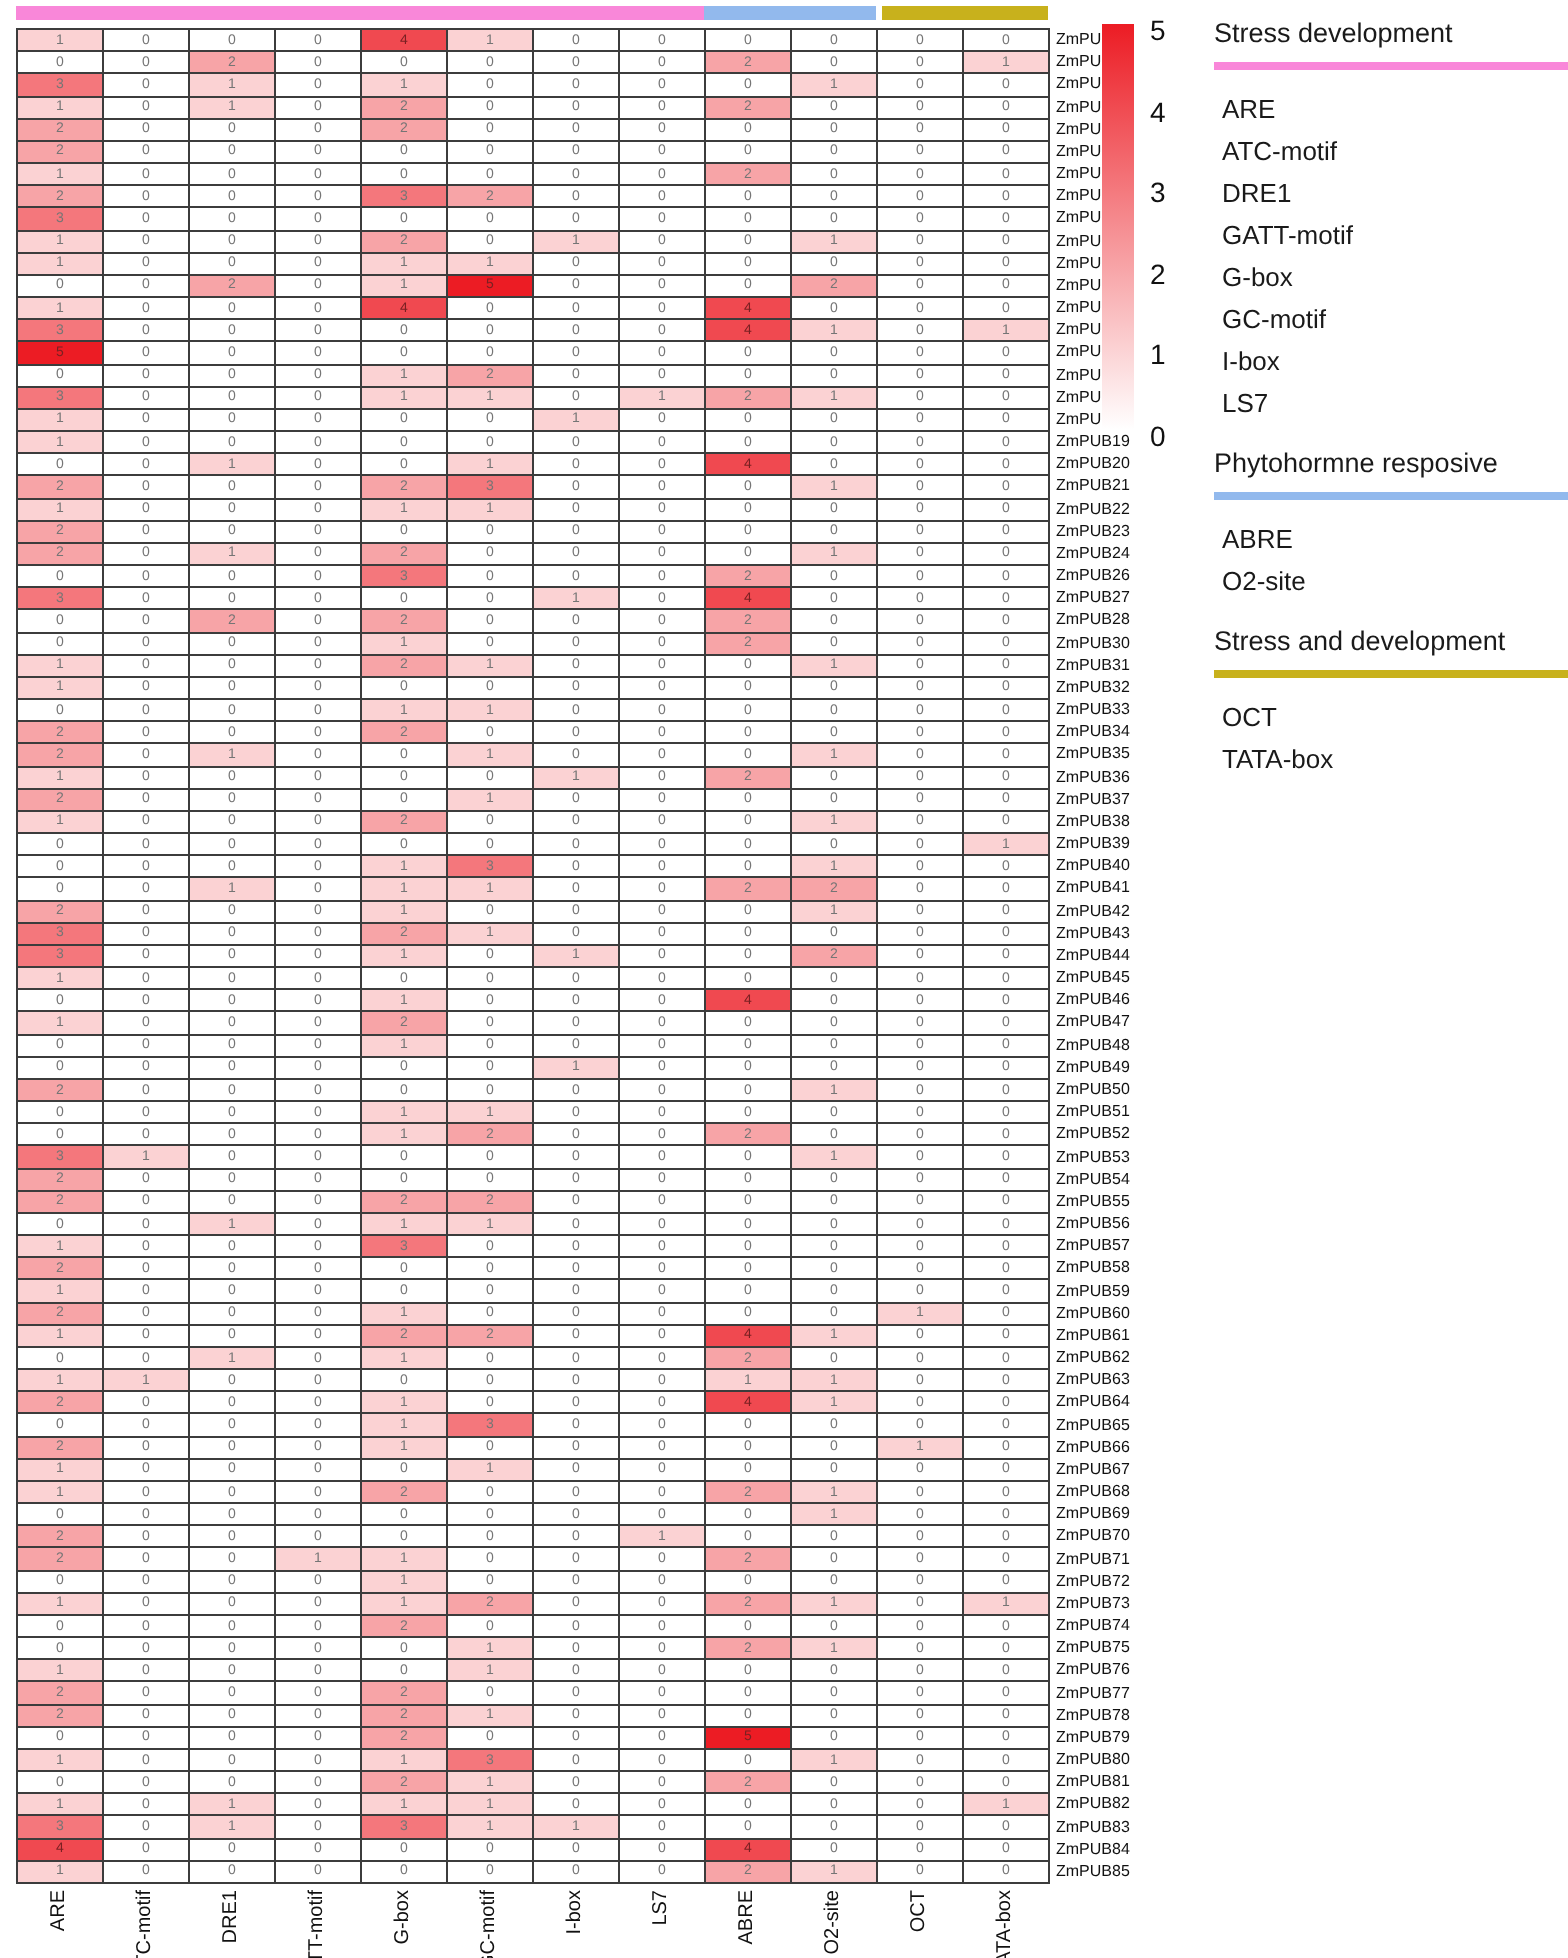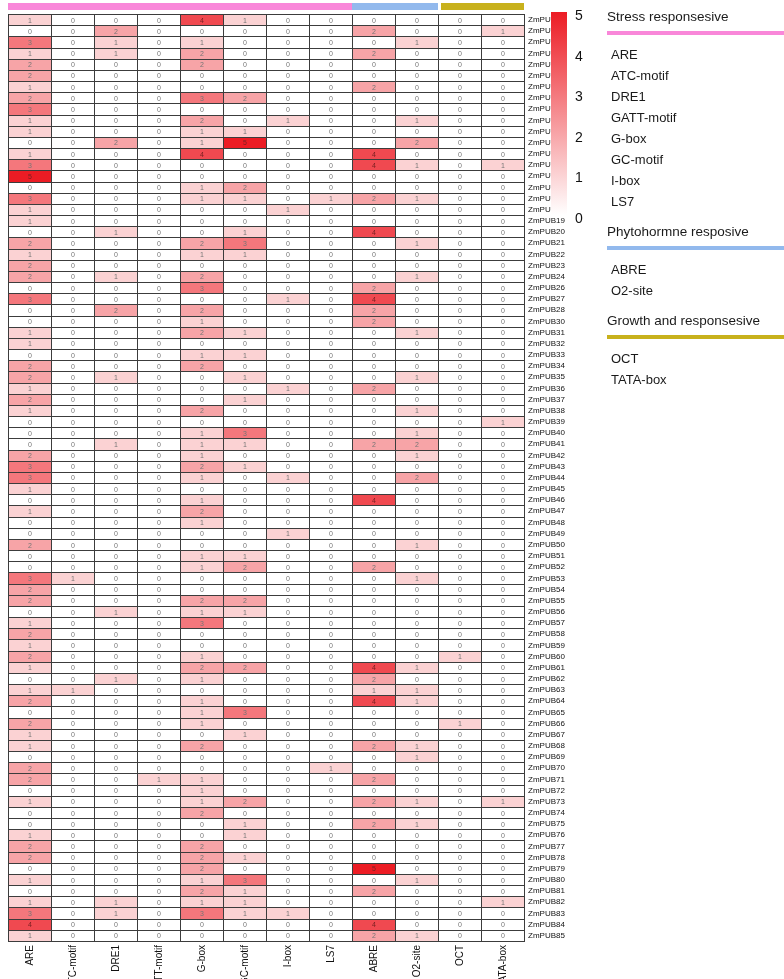--- a/index.html
+++ b/index.html
@@ -1158,34 +1158,34 @@
   <div id="colorbar" style="background: linear-gradient(rgb(236, 28, 36), rgb(255, 255, 255));"></div>
   <div id="cbar-ticks">
       <div class="cbar-tick" style="top: 8px;">5</div>
       <div class="cbar-tick" style="top: 48.6px;">4</div>
       <div class="cbar-tick" style="top: 89.2px;">3</div>
       <div class="cbar-tick" style="top: 129.8px;">2</div>
       <div class="cbar-tick" style="top: 170.4px;">1</div>
       <div class="cbar-tick" style="top: 211px;">0</div>
     </div>
   <div id="legend">
-      <div class="legend-section-title">Stress responsesive</div>
+      <div class="legend-section-title">Stress development</div>
       <div class="legend-underline" style="background: rgb(249, 135, 217);"></div>
       <div class="legend-item">ARE</div>
       <div class="legend-item">ATC-motif</div>
       <div class="legend-item">DRE1</div>
       <div class="legend-item">GATT-motif</div>
       <div class="legend-item">G-box</div>
       <div class="legend-item">GC-motif</div>
       <div class="legend-item">I-box</div>
       <div class="legend-item">LS7</div>
       <div class="legend-gap"></div>
       <div class="legend-section-title">Phytohormne resposive</div>
       <div class="legend-underline" style="background: rgb(146, 185, 237);"></div>
       <div class="legend-item">ABRE</div>
       <div class="legend-item">O2-site</div>
       <div class="legend-gap"></div>
-      <div class="legend-section-title">Growth and responsesive</div>
+      <div class="legend-section-title">Stress and development</div>
       <div class="legend-underline" style="background: rgb(200, 177, 28);"></div>
       <div class="legend-item">OCT</div>
       <div class="legend-item">TATA-box</div>
     </div>
 </div>
 
 </body></html>

